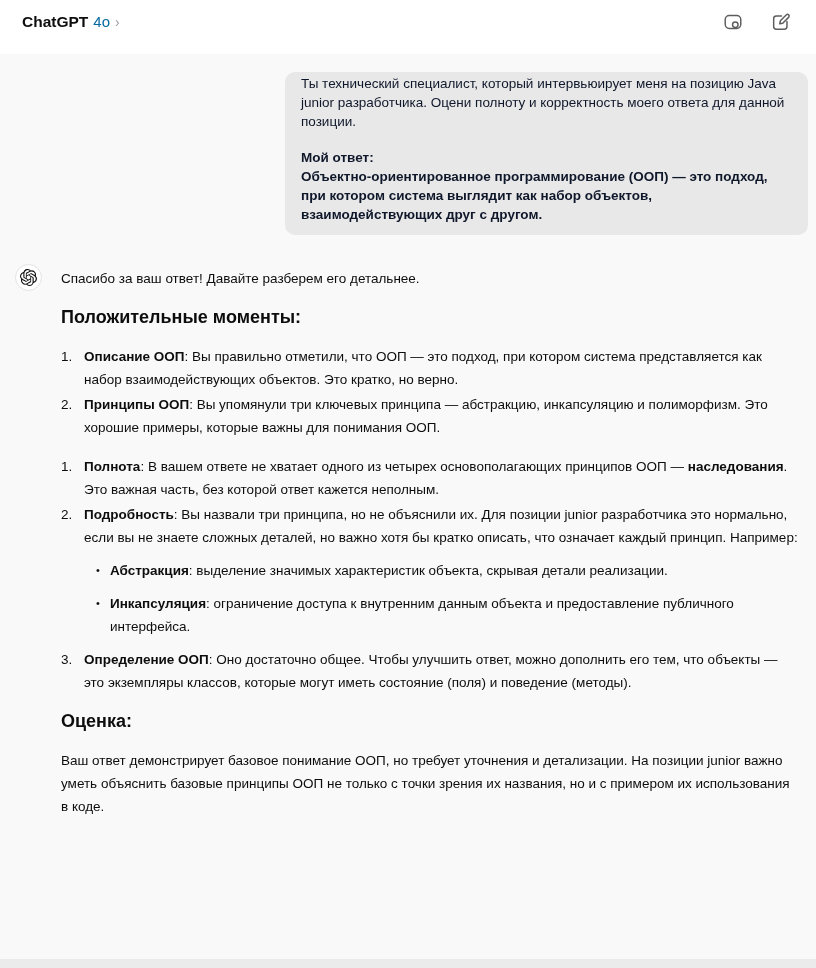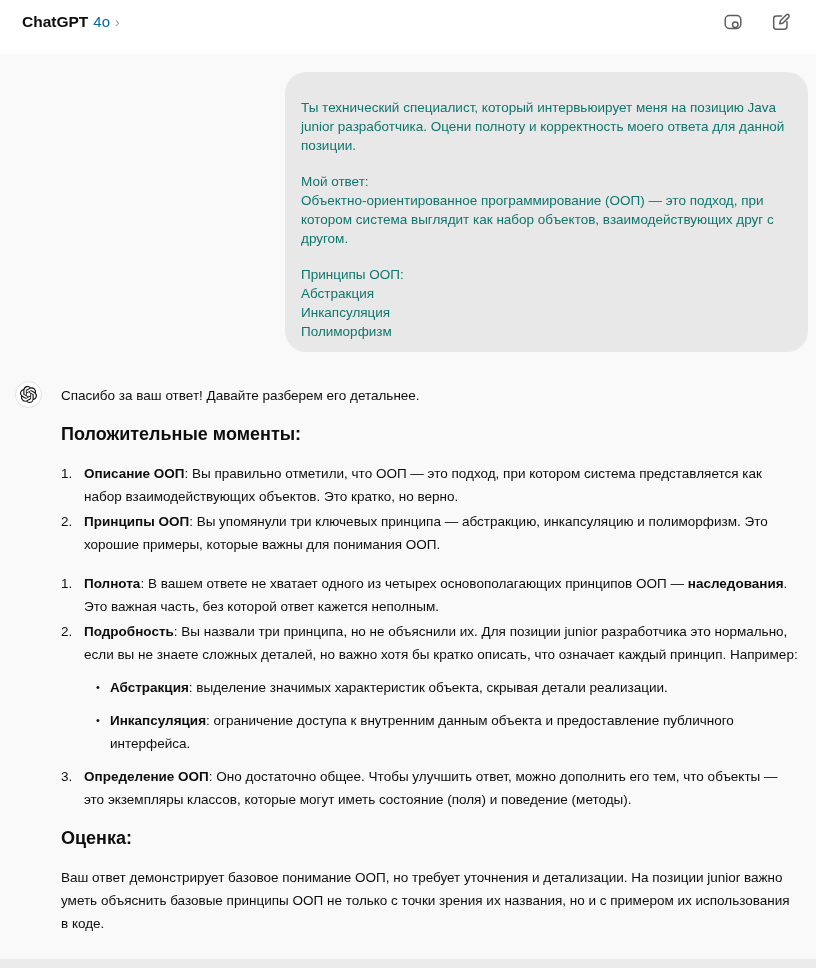--- a/index.html
+++ b/index.html
@@ -46,27 +46,27 @@
   }
   .icon-btn svg { display: block; }
   
   .chat {
     padding: 18px 8px 0 8px;
   }
   .user-row { display: flex; justify-content: flex-end; }
   .user-bubble {
     max-width: 523px;
     background: #e8e8e8;
-    border-radius: 21px;
-    padding: 26px 16px 11px 16px;
+    border-radius: 10px;
+    padding: 2px 16px 11px 16px;
     font-size: 13.5px;
     line-height: 19px;
-    color: #0f766e;
+    color: #0f172a;
   }
-  .user-bubble p + p { margin-top: 17px; }
+  .user-bubble p + p { margin-top: 17px; font-weight: bold; }
   .assistant-row {
     display: flex;
     align-items: flex-start;
     margin-top: 32px;
     padding-left: 7px;
   }
   .avatar {
     flex: 0 0 auto;
     width: 27px; height: 27px;
     border-radius: 50%;
@@ -145,24 +145,20 @@
     </div>
   </header>
 
   <main class="chat">
 
     <div class="user-row">
       <div class="user-bubble">
         <p>Ты технический специалист, который интервьюирует меня на позицию Java junior разработчика. Оцени полноту и корректность моего ответа для данной позиции.</p>
         <p><span>Мой ответ:</span><br>
           <span>Объектно-ориентированное программирование (ООП) — это подход, при котором система выглядит как набор объектов, взаимодействующих друг с другом.</span></p>
-        <p><span>Принципы ООП:</span><br>
-          <span>Абстракция</span><br>
-          <span>Инкапсуляция</span><br>
-          <span>Полиморфизм</span></p>
       </div>
     </div>
 
     <div class="assistant-row">
       <div class="avatar">
         <svg width="17" height="17" viewBox="0 0 24 24" fill="#0d0d0d">
           <path d="M22.2819 9.8211a5.9847 5.9847 0 0 0-.5157-4.9108 6.0462 6.0462 0 0 0-6.5098-2.9A6.0651 6.0651 0 0 0 4.9807 4.1818a5.9847 5.9847 0 0 0-3.9977 2.9 6.0462 6.0462 0 0 0 .7427 7.0966 5.98 5.98 0 0 0 .511 4.9107 6.051 6.051 0 0 0 6.5146 2.9001A5.9847 5.9847 0 0 0 13.2599 24a6.0557 6.0557 0 0 0 5.7718-4.2058 5.9894 5.9894 0 0 0 3.9977-2.9001 6.0557 6.0557 0 0 0-.7475-7.073zm-9.022 12.6081a4.4755 4.4755 0 0 1-2.8764-1.0408l.1419-.0804 4.7783-2.7582a.7948.7948 0 0 0 .3927-.6813v-6.7369l2.02 1.1686a.071.071 0 0 1 .038.052v5.5826a4.504 4.504 0 0 1-4.4945 4.4944zm-9.6607-4.1254a4.4708 4.4708 0 0 1-.5346-3.0137l.142.0852 4.783 2.7582a.7712.7712 0 0 0 .7806 0l5.8428-3.3685v2.3324a.0804.0804 0 0 1-.0332.0615L9.74 19.9502a4.4992 4.4992 0 0 1-6.1408-1.6464zM2.3408 7.8956a4.485 4.485 0 0 1 2.3655-1.9728V11.6a.7664.7664 0 0 0 .3879.6765l5.8144 3.3543-2.0201 1.1685a.0757.0757 0 0 1-.071 0l-4.8303-2.7865A4.504 4.504 0 0 1 2.3408 7.8956zm16.5963 3.8558L13.1038 8.364 15.1192 7.2a.0757.0757 0 0 1 .071 0l4.8303 2.7913a4.4944 4.4944 0 0 1-.6765 8.1042v-5.6772a.79.79 0 0 0-.407-.667zm2.0107-3.0231l-.142-.0852-4.7735-2.7818a.7759.7759 0 0 0-.7854 0L9.409 9.2297V6.8974a.0662.0662 0 0 1 .0284-.0615l4.8303-2.7866a4.4992 4.4992 0 0 1 6.6802 4.66zM8.3065 12.863l-2.02-1.1638a.0804.0804 0 0 1-.038-.0567V6.0742a4.4992 4.4992 0 0 1 7.3757-3.4537l-.142.0805L8.704 5.459a.7948.7948 0 0 0-.3927.6813zm1.0976-2.3654l2.602-1.4998 2.6069 1.4998v2.9994l-2.5974 1.4997-2.6067-1.4997z"></path>
         </svg>
       </div>
 

